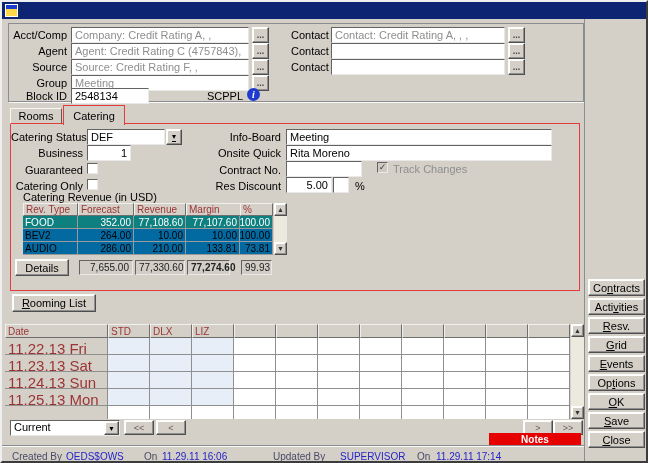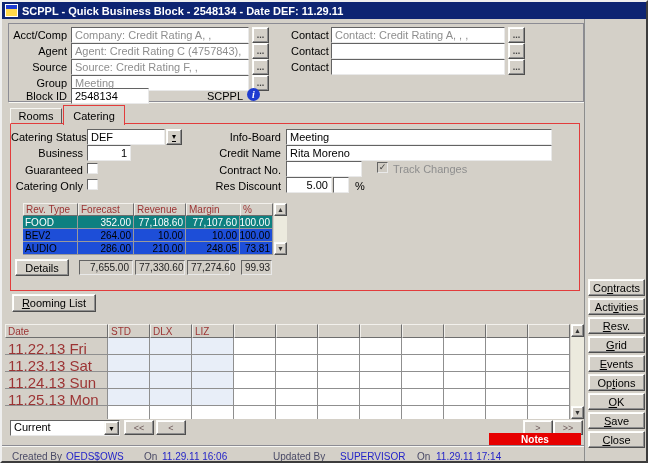--- a/index.html
+++ b/index.html
@@ -32,21 +32,21 @@
        font-size:9px;line-height:9px;text-align:center;color:#3c3c3c;}
   .cb.dis{background:#cfcbc3;}
   .tab{position:absolute;display:flex;align-items:center;justify-content:center;
        background:#d4d0c8;box-sizing:border-box;z-index:3;}
   .tab.inactive{border:1px solid;border-color:#f6f6f2 #5a5a5a #e23c3c #f6f6f2;}
   .tab.active{border:1px solid #e23c3c;border-bottom:none;font-weight:normal;}
   .redpanel{position:absolute;border:1px solid #e23c3c;box-sizing:border-box;z-index:2;}
   .rvh,.gh{background:#d4d0c8;border:1px solid;border-color:#f2f0ec #6e6e6e #6e6e6e #f2f0ec;
        color:#9c3434;font-size:10px;box-sizing:border-box;padding:0 2px;
        display:flex;align-items:center;overflow:hidden;}
-  .rvc{background:#1d4ed8;border-right:1px solid #9a9a9a;border-bottom:1px solid #9a9a9a;
+  .rvc{background:#0369a1;border-right:1px solid #9a9a9a;border-bottom:1px solid #9a9a9a;
        font-size:10px;box-sizing:border-box;padding:0 2px;display:flex;align-items:center;
        overflow:hidden;white-space:nowrap;}
   .rvc.num{justify-content:flex-end;}
   .rowsel .rvc{background:#0e8080;color:#fff;}
   .tot{position:absolute;height:15px;box-sizing:border-box;background:#d2cec6;
        border:1px solid;border-color:#636363 #e9e9e9 #e9e9e9 #636363;
        font-size:10px;text-align:right;padding:0 3px;line-height:13px;color:#222;}
   .gc{box-sizing:border-box;border-right:1px solid #8f8f8f;border-bottom:1px solid #8f8f8f;
       background:#fff;font-size:15px;overflow:hidden;}
   .gc.datec{background:#d4d0c8;color:#9c3434;padding:2px 3px;}
@@ -65,21 +65,20 @@
   u{text-decoration:underline;}
   .poparrow{display:inline-block;border-bottom:1px solid #000;line-height:8px;font-size:8px;}
 </style>
 </head>
 <body>
 
 <div class="win">
 
   <div class="titlebar">
     <span class="appicon"></span>
-    <span>SCPPL - Quick Business Block - 2548134 - Date DEF: 11.29.11</span>
   </div>
 
   <div class="gb" style="left:6px;top:21px;width:574px;height:77px;">
     <div id="left-fields">
         <span class="lbl r" style="left: 2px; top: 4px; width: 56px;">Acct/Comp</span>
         <input class="inp gray" value="Company: Credit Rating A, ," style="left: 62px; top: 3px; width: 178px;">
         <div class="btn3d browse" style="left: 243px; top: 3px;">...</div>
         <span class="lbl r" style="left: 2px; top: 20px; width: 56px;">Agent</span>
         <input class="inp gray" value="Agent: Credit Rating C (4757843), ," style="left: 62px; top: 19px; width: 178px;">
         <div class="btn3d browse" style="left: 243px; top: 19px;">...</div>
@@ -129,33 +128,34 @@
 
     <span class="lbl r" style="left:0;top:39px;width:72px;">Guaranteed</span>
     <span class="cb" style="left:76px;top:39px;"></span>
 
     <span class="lbl r" style="left:0;top:55px;width:72px;">Catering Only</span>
     <span class="cb" style="left:76px;top:55px;"></span>
 
     <span class="lbl r" style="left:180px;top:6px;width:90px;">Info-Board</span>
     <input class="inp" style="left: 275px; top: 5px; width: 266px;" value="Meeting">
 
-    <span class="lbl r" style="left:180px;top:22px;width:90px;">Credit Name</span>
+    <span class="lbl r" style="left:180px;top:22px;width:90px;">Onsite Quick</span>
     <input class="inp" style="left: 275px; top: 21px; width: 266px;" value="Rita Moreno">
 
     <span class="lbl r" style="left:180px;top:39px;width:90px;">Contract No.</span>
     <input class="inp" style="left: 275px; top: 37px; width: 76px;" value="">
     <span class="cb dis" style="left:366px;top:38px;">✓</span>
     <span class="lbl" style="left:382px;top:38px;color:#8e8e8e;">Track Changes</span>
 
     <span class="lbl r" style="left:180px;top:55px;width:90px;">Res Discount</span>
     <input class="inp num" style="left: 275px; top: 53px; width: 46px;" value="5.00">
     <span class="inp" style="left:322px;top:53px;width:16px;"></span>
     <span class="lbl" style="left:344px;top:55px;">%</span>
 
+    <span class="lbl" style="left:12px;top:66px;">Catering Revenue (in  USD)</span>
 
     <div id="rev-table" style="position:absolute;left:12px;top:79px;">
         <div class="rvh" style="position: absolute; left: 0px; top: 0px; width: 55px; height: 13px;">Rev. Type</div>
         <div class="rvh" style="position: absolute; left: 55px; top: 0px; width: 56px; height: 13px;">Forecast</div>
         <div class="rvh" style="position: absolute; left: 111px; top: 0px; width: 52px; height: 13px;">Revenue</div>
         <div class="rvh" style="position: absolute; left: 163px; top: 0px; width: 74px; height: 13px;">Margin</div>
         <div class="rvh" style="position: absolute; left: 217px; top: 0px; width: 33px; height: 13px;">%</div>
         <div class="rvrow rowsel" style="position: absolute; left: 0px; top: 13px; height: 13px;">
           <div class="rvc" style="position: absolute; left: 0px; top: 0px; width: 55px; height: 13px;">FOOD</div>
           <div class="rvc num" style="position: absolute; left: 55px; top: 0px; width: 56px; height: 13px;">352.00</div>
@@ -167,35 +167,35 @@
           <div class="rvc" style="position: absolute; left: 0px; top: 0px; width: 55px; height: 13px;">BEV2</div>
           <div class="rvc num" style="position: absolute; left: 55px; top: 0px; width: 56px; height: 13px;">264.00</div>
           <div class="rvc num" style="position: absolute; left: 111px; top: 0px; width: 52px; height: 13px;">10.00</div>
           <div class="rvc num" style="position: absolute; left: 163px; top: 0px; width: 54px; height: 13px;">10.00</div>
           <div class="rvc num" style="position: absolute; left: 217px; top: 0px; width: 33px; height: 13px;">100.00</div>
         </div>
         <div class="rvrow" style="position: absolute; left: 0px; top: 39px; height: 13px;">
           <div class="rvc" style="position: absolute; left: 0px; top: 0px; width: 55px; height: 13px;">AUDIO</div>
           <div class="rvc num" style="position: absolute; left: 55px; top: 0px; width: 56px; height: 13px;">286.00</div>
           <div class="rvc num" style="position: absolute; left: 111px; top: 0px; width: 52px; height: 13px;">210.00</div>
-          <div class="rvc num" style="position: absolute; left: 163px; top: 0px; width: 54px; height: 13px;">248.05</div>
+          <div class="rvc num" style="position: absolute; left: 163px; top: 0px; width: 54px; height: 13px;">133.81</div>
           <div class="rvc num" style="position: absolute; left: 217px; top: 0px; width: 33px; height: 13px;">73.81</div>
         </div>
         <div style="position: absolute; left: 251px; top: 0px; width: 13px; height: 52px;">
           <div class="btn3d sbb" style="position: absolute; left: 0px; top: 0px; width: 13px; height: 13px;">▲</div>
           <div class="vtrack" style="position: absolute; left: 0px; top: 13px; width: 13px; height: 26px;"></div>
           <div class="btn3d sbb" style="position: absolute; left: 0px; top: 39px; width: 13px; height: 13px;">▼</div>
         </div>
       </div>
 
     <div class="btn3d" style="position:absolute;left:4px;top:135px;width:54px;height:17px;">Details</div>
     <div id="rev-totals">
         <span class="tot" style="left: 68px; top: 136px; width: 54px;">7,655.00</span>
         <span class="tot" style="left: 124px; top: 136px; width: 50px;">77,330.60</span>
-        <span class="tot" style="left: 176px; top: 136px; width: 43px;">77,274.60</span>
+        <span class="tot" style="left: 176px; top: 136px; width: 43px; font-weight: bold;">77,274.60</span>
         <span class="tot" style="left: 230px; top: 136px; width: 31px;">99.93</span>
       </div>
   </div>
 
   <div class="btn3d" id="rooming-btn" style="position:absolute;left:10px;top:292px;width:84px;height:18px;"><u>R</u>ooming List</div>
 
   <div id="grid" style="position:absolute;left:3px;top:322px;width:579px;height:95px;overflow:hidden;">
       <div class="gh" style="position: absolute; left: 0px; top: 0px; width: 103px; height: 14px;">Date</div>
       <div class="gh" style="position: absolute; left: 103px; top: 0px; width: 42px; height: 14px;">STD</div>
       <div class="gh" style="position: absolute; left: 145px; top: 0px; width: 42px; height: 14px;">DLX</div>

